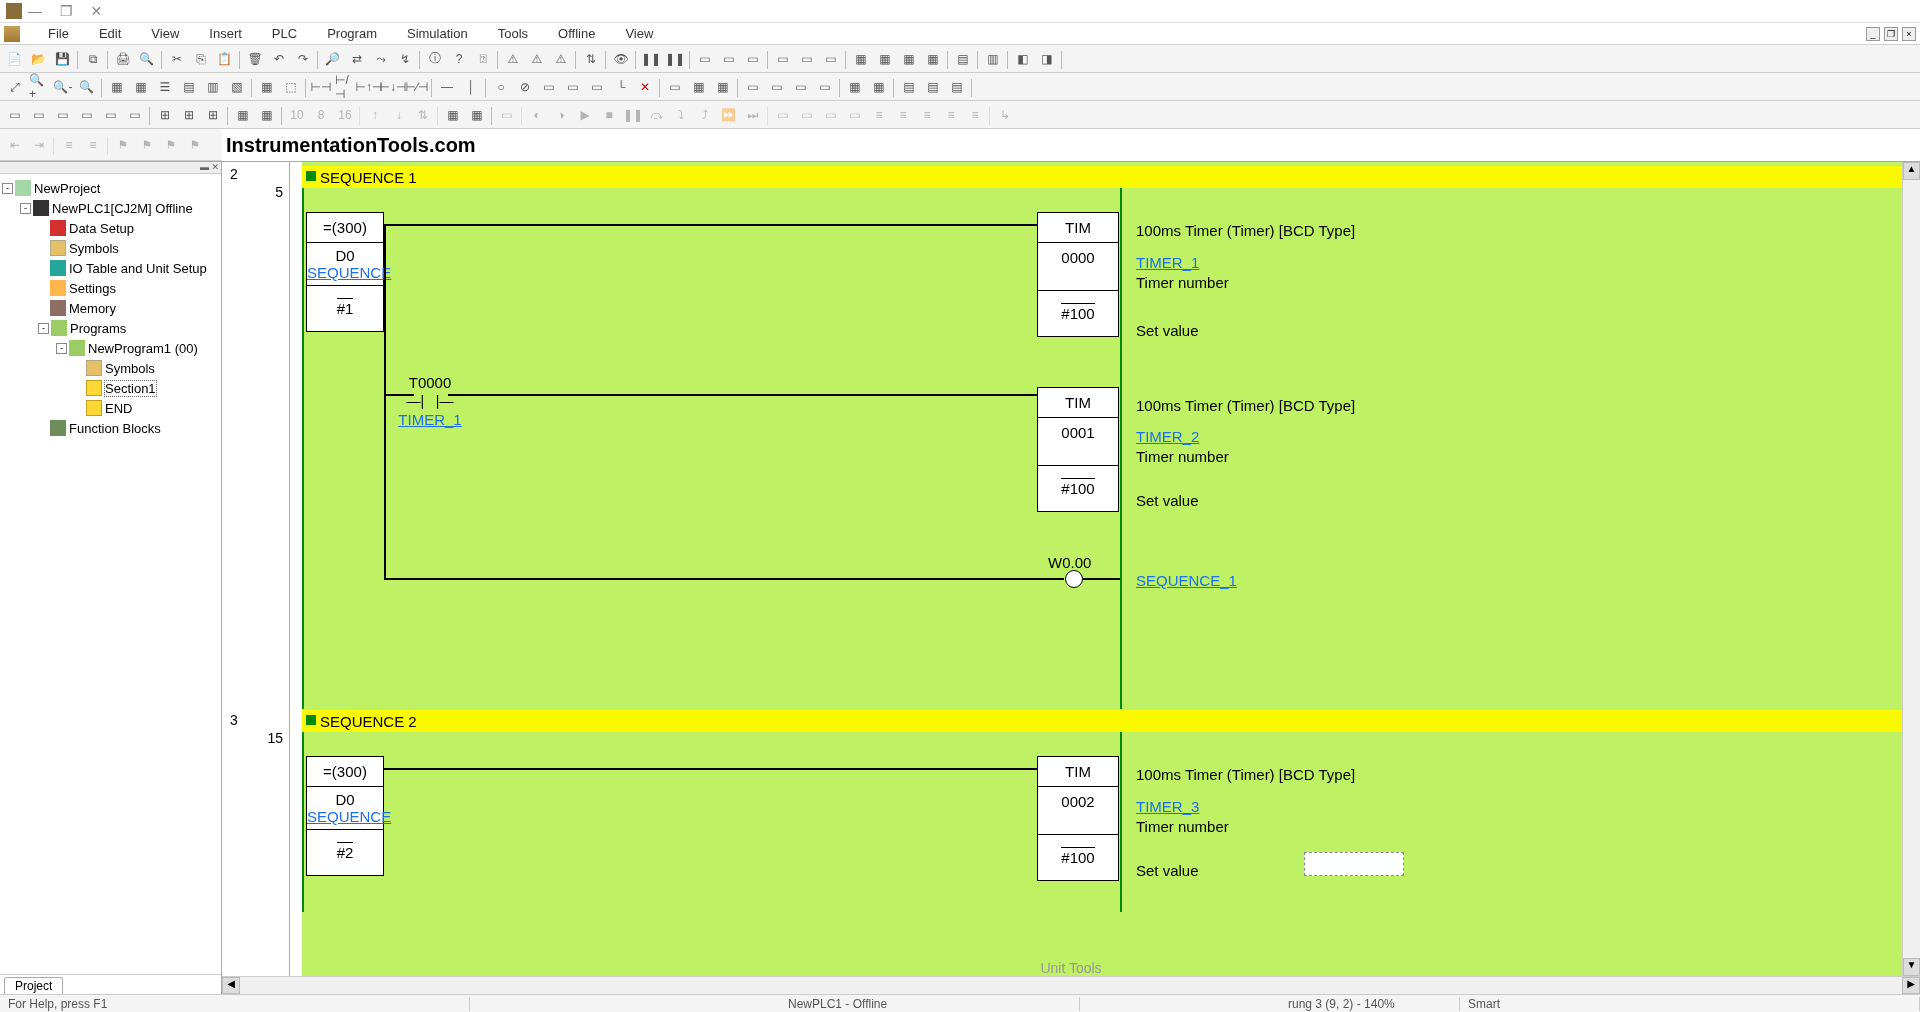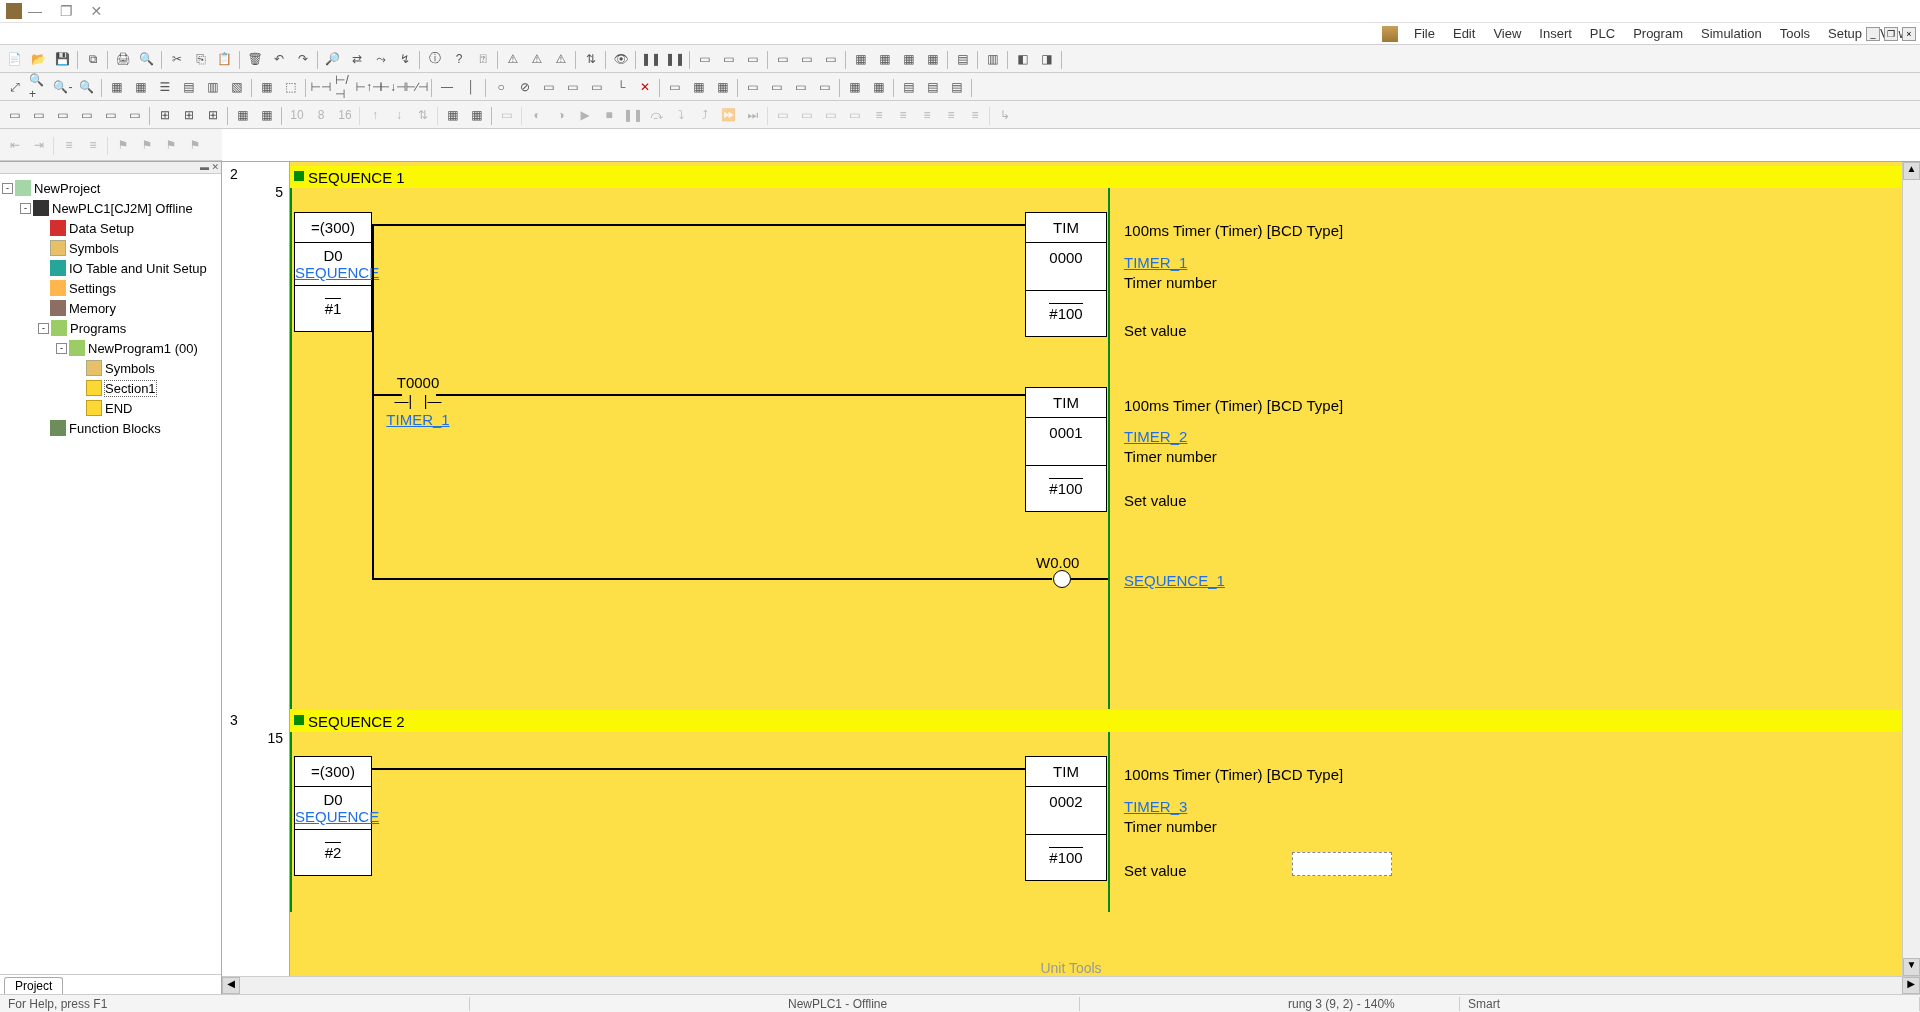--- a/index.html
+++ b/index.html
@@ -2,21 +2,21 @@
 <html><head>
 <meta charset="utf-8">
 <style>
 * { margin: 0; padding: 0; box-sizing: border-box; font-family: "Segoe UI", Tahoma, sans-serif; }
 body { width: 1920px; height: 1012px; overflow: hidden; background: #fff; font-size: 12px; color: #000; display: flex; flex-direction: column; }
 .titlebar { height: 23px; background: #fff; display: flex; align-items: center; padding: 0 6px; border-bottom: 1px solid #e0e0e0; }
 .titlebar-icon { width: 16px; height: 16px; background: #8a6d3b; margin-right: 6px; }
 .titlebar-text { flex: 1; color: #666; font-size: 12px; }
 .titlebar-controls { display: flex; gap: 18px; color: #888; font-size: 14px; }
 .titlebar-controls span { cursor: default; }
-.menubar { height: 22px; background: #fff; display: flex; align-items: center; padding: 0 4px; gap: 2px; border-bottom: 1px solid #d0d0d0; position: relative; justify-content: flex-end; }
+.menubar { height: 22px; background: #fff; display: flex; align-items: center; padding: 0 4px; gap: 14px; border-bottom: 1px solid #d0d0d0; position: relative; }
 .menubar-icon { width: 16px; height: 16px; background: linear-gradient(#c8a05a,#a07830); margin-right: 6px; }
 .menu-item { padding: 2px 8px; color: #333; font-size: 13px; }
 .mdi-controls { position: absolute; right: 4px; display: flex; gap: 4px; }
 .mdi-controls span { width: 14px; height: 14px; border: 1px solid #999; background: #eee; font-size: 9px; display: inline-flex; align-items: center; justify-content: center; }
 .toolbar-row { height: 28px; background: #f4f4f4; border-bottom: 1px solid #ccc; display: flex; align-items: center; padding: 0 4px; gap: 2px; }
 .tb-btn { width: 22px; height: 22px; display: inline-flex; align-items: center; justify-content: center; border: 1px solid transparent; color: #555; }
 .tb-btn.sep-after { margin-right: 6px; position: relative; }
 .tb-btn.sep-after::after { content: ""; position: absolute; right: -5px; top: 2px; height: 18px; width: 1px; background: #bbb; }
 .tb-btn.disabled { opacity: 0.4; }
 .watermark-row { height: 32px; display: flex; align-items: center; }
@@ -41,21 +41,21 @@
 .ico-end { background: #fdd835; border: 1px solid #c0a020; }
 .ico-fb { background: #6d8e5a; }
 .tree-label.selected { outline: 1px dotted #666; }
 .sidebar-tab { border-top: 1px solid #ccc; height: 20px; display: flex; align-items: flex-end; }
 .sidebar-tab-label { border: 1px solid #aaa; border-bottom: none; padding: 1px 10px; background: #fff; font-size: 12px; margin-left: 4px; border-radius: 3px 3px 0 0; }
 .diagram-wrap { flex: 1; display: flex; flex-direction: column; position: relative; background: #fff; }
 .diagram-scroll { flex: 1; overflow: hidden; display: flex; }
 .rung-gutter { width: 68px; background: #fff; border-right: 1px solid #aaa; position: relative; }
 .rn-num { position: absolute; font-size: 14px; color: #000; }
 .rn-num.small { font-size: 14px; }
-.ladder { flex: 1; position: relative; background: #fde047; overflow: hidden; }
+.ladder { flex: 1; position: relative; background: #bef264; overflow: hidden; margin-left: 12px; }
 .dot-grid { position: absolute; inset: 0; background-image: radial-gradient(#ccc 0.6px, transparent 0.6px); background-size: 26px 26px; background-position: 12px 12px; opacity: 0.6; }
 .seq-hdr { position: absolute; left: 0; right: 0; height: 22px; background: #faf803; display: flex; align-items: center; padding-left: 18px; font-size: 15px; font-weight: 500; }
 .seq-hdr::before { content: ""; position: absolute; left: 4px; top: 5px; width: 10px; height: 10px; background: #038a03; }
 .rail { position: absolute; width: 2px; background: #038a03; }
 .block { position: absolute; border: 1.5px solid #000; background: #fff; text-align: center; }
 .block-row { border-bottom: 1.5px solid #000; padding: 6px 0; font-size: 15px; }
 .block-row:last-child { border-bottom: none; }
 .block-link { color: #1E6FE8; text-decoration: underline; }
 .ov { position: relative; display: inline-block; }
 .ov::before { content: ""; position: absolute; top: -2px; left: 0; right: 0; height: 1px; background: #000; }
@@ -92,21 +92,21 @@
 <div class="menubar">
   <div class="menubar-icon"></div>
   <div class="menu-item">File</div>
   <div class="menu-item">Edit</div>
   <div class="menu-item">View</div>
   <div class="menu-item">Insert</div>
   <div class="menu-item">PLC</div>
   <div class="menu-item">Program</div>
   <div class="menu-item">Simulation</div>
   <div class="menu-item">Tools</div>
-  <div class="menu-item">Setup</div>
+  <div class="menu-item">Offline</div>
   <div class="menu-item">View</div>
   <div class="mdi-controls">
     <span>_</span>
     <span>❐</span>
     <span>×</span>
   </div>
 </div>
 
 <div class="toolbar-row">
   <span class="tb-btn">📄</span>
@@ -239,20 +239,21 @@
   <div class="watermark-left">
     <span class="tb-btn disabled">⇤</span>
     <span class="tb-btn sep-after disabled">⇥</span>
     <span class="tb-btn disabled">≡</span>
     <span class="tb-btn sep-after disabled">≡</span>
     <span class="tb-btn disabled">⚑</span>
     <span class="tb-btn disabled">⚑</span>
     <span class="tb-btn disabled">⚑</span>
     <span class="tb-btn disabled">⚑</span>
   </div>
+  <div class="watermark-text">InstrumentationTools.com</div>
 </div>
 
 <div class="main-area">
 
   <div class="sidebar">
     <div class="sidebar-close">▬ ✕</div>
     <div class="tree">
       <div class="tree-row" style="padding-left:0px">
         <span class="tree-exp">-</span>
         <span class="tree-icon ico-proj"></span>

